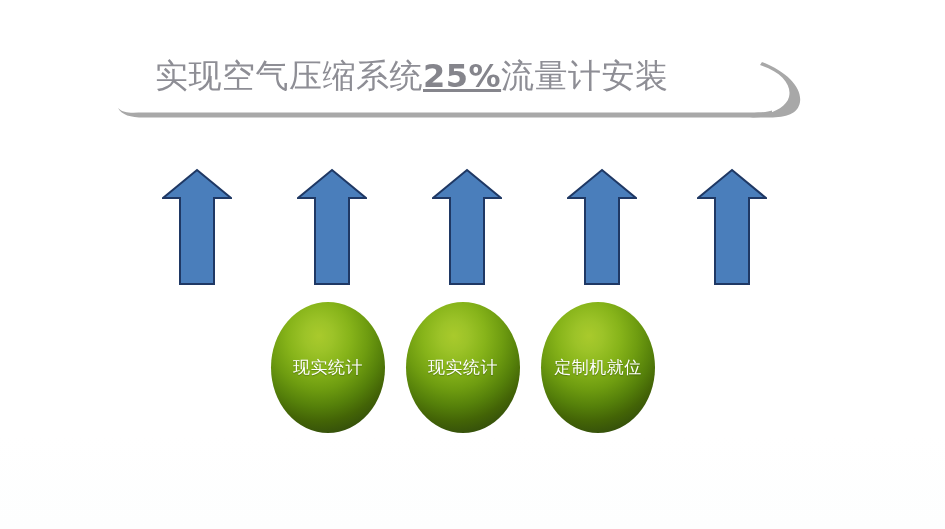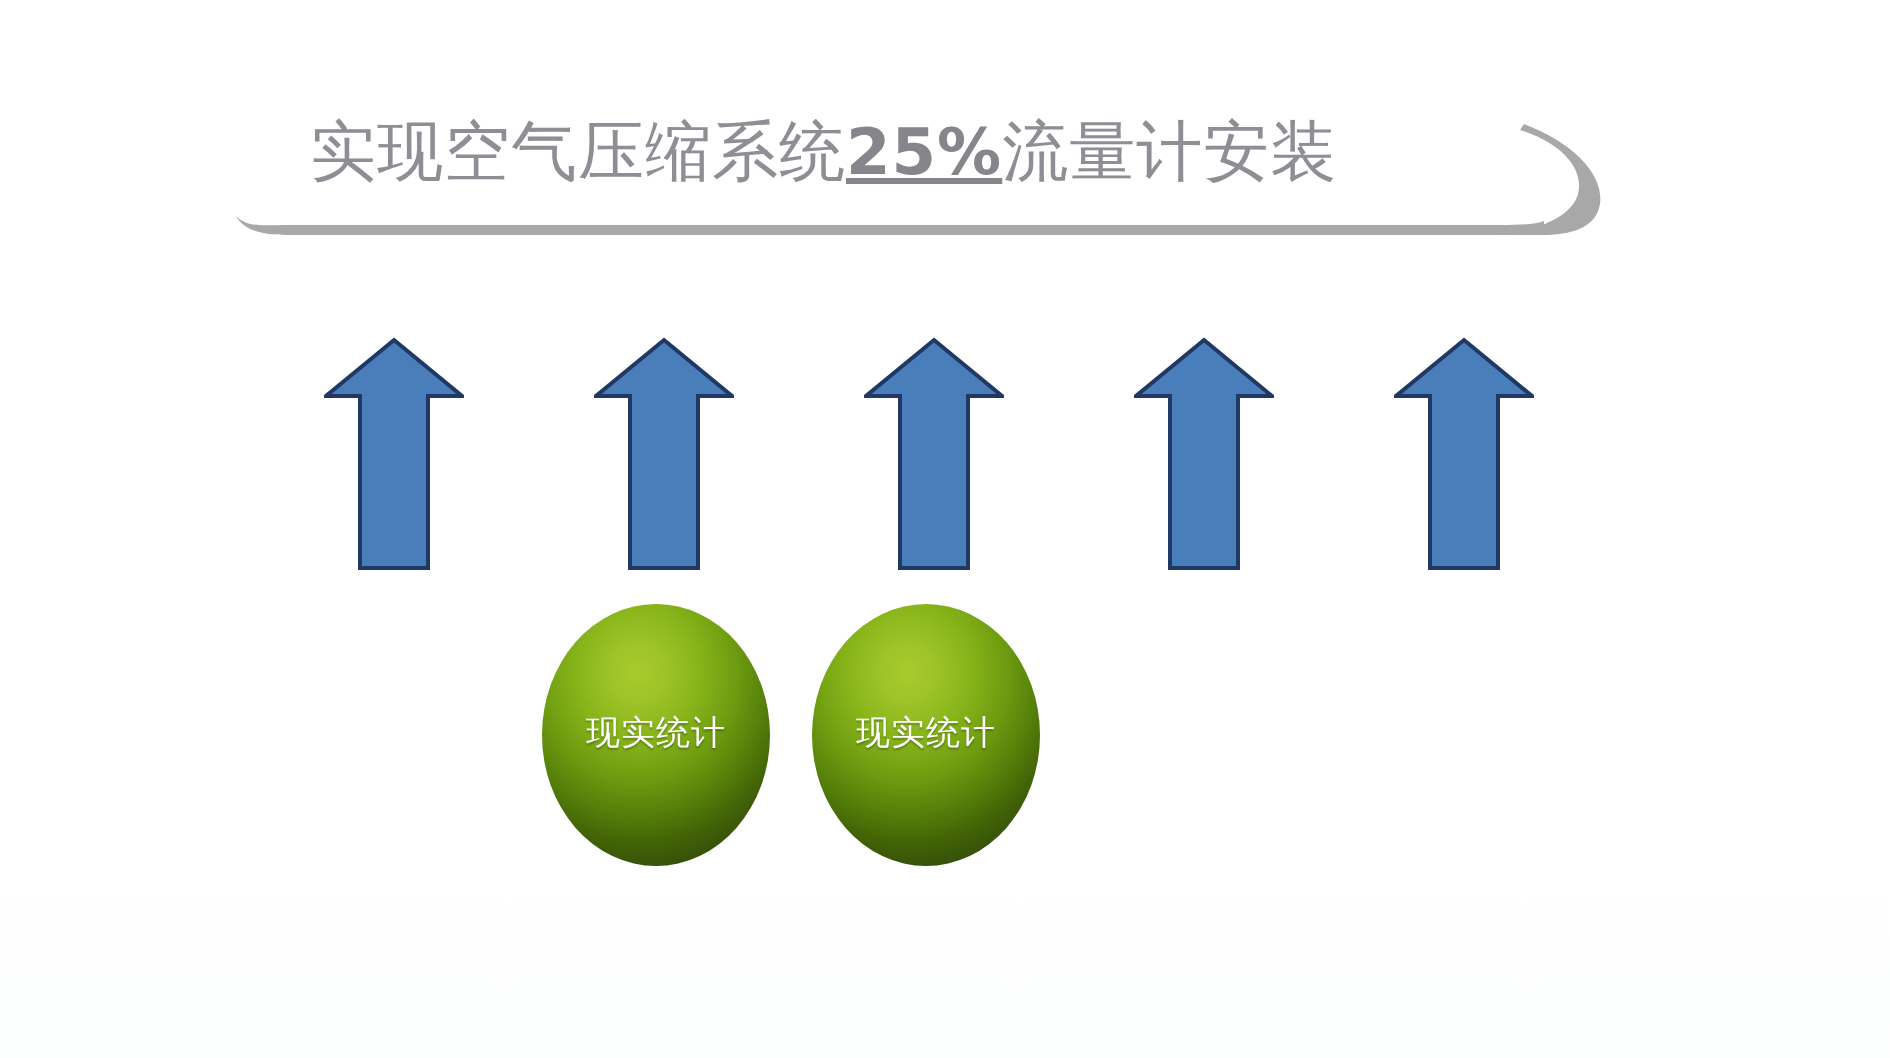--- a/index.html
+++ b/index.html
@@ -188,16 +188,19 @@
 
 
     <div class="node" style="left:271px">
       <span class="node-label">现实统计</span>
     </div>
 
     <div class="node" style="left:406px">
       <span class="node-label">现实统计</span>
     </div>
 
+    <div class="node" style="left:541px">
+      <span class="node-label">定制机就位</span>
+    </div>
 
   </div>
 
 </div>
 
 </body></html>

